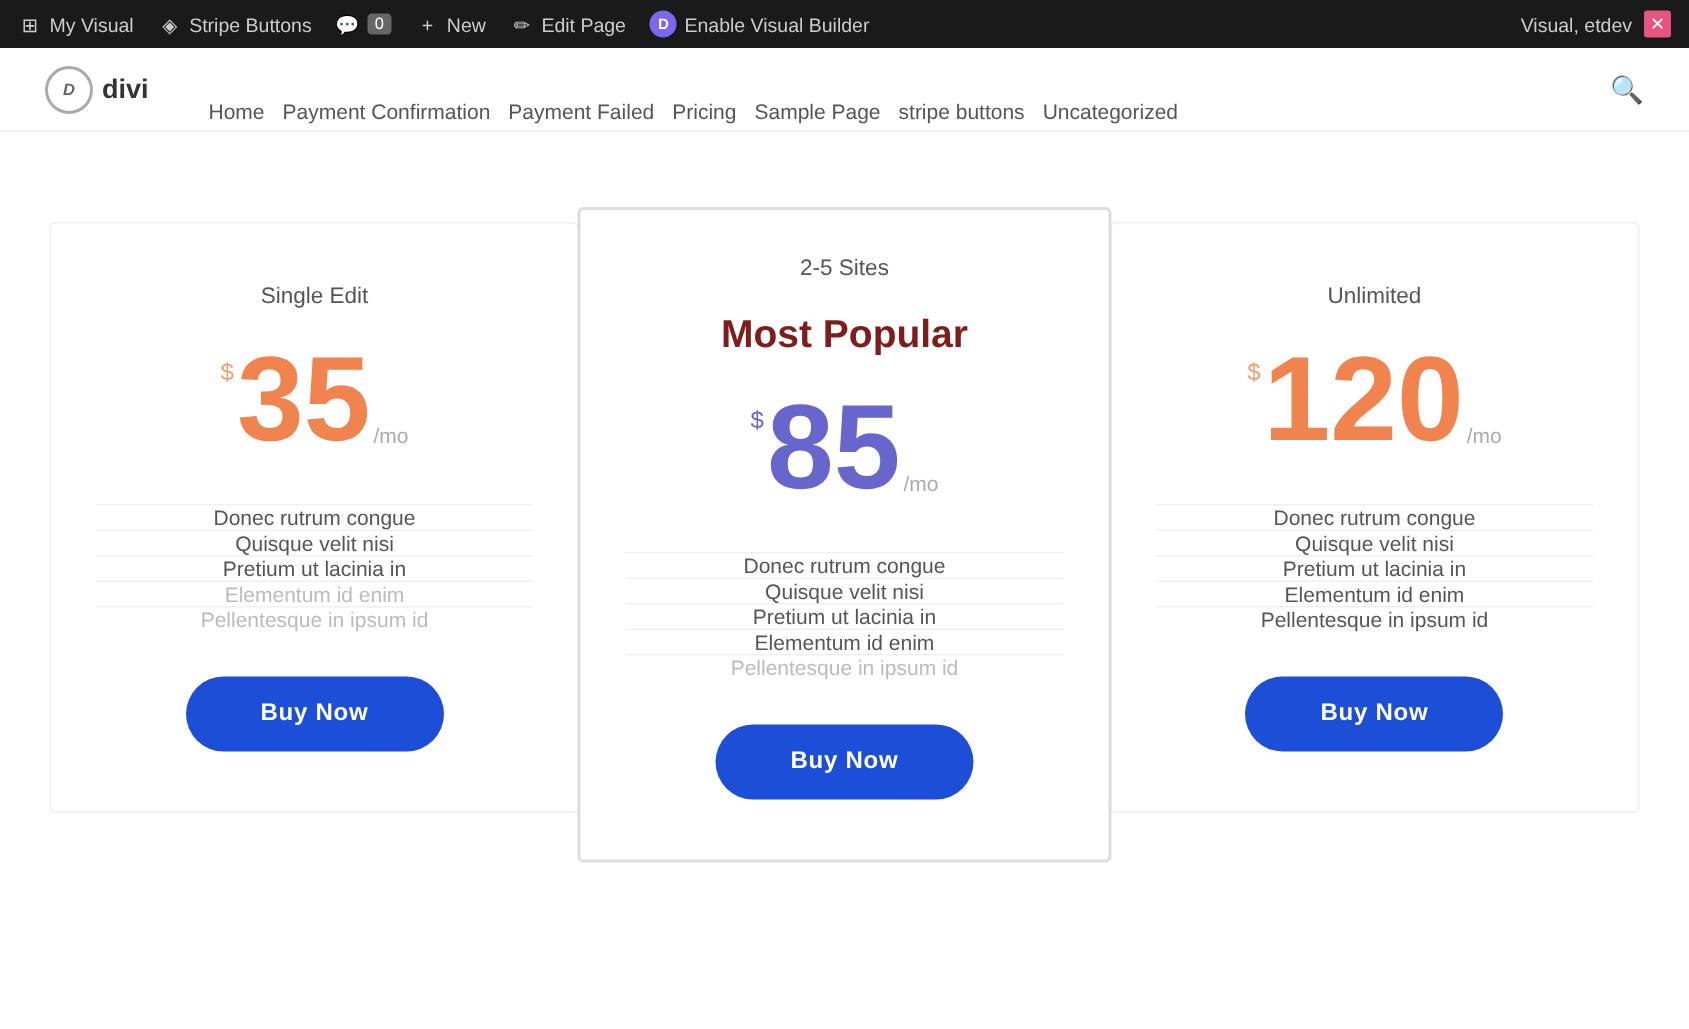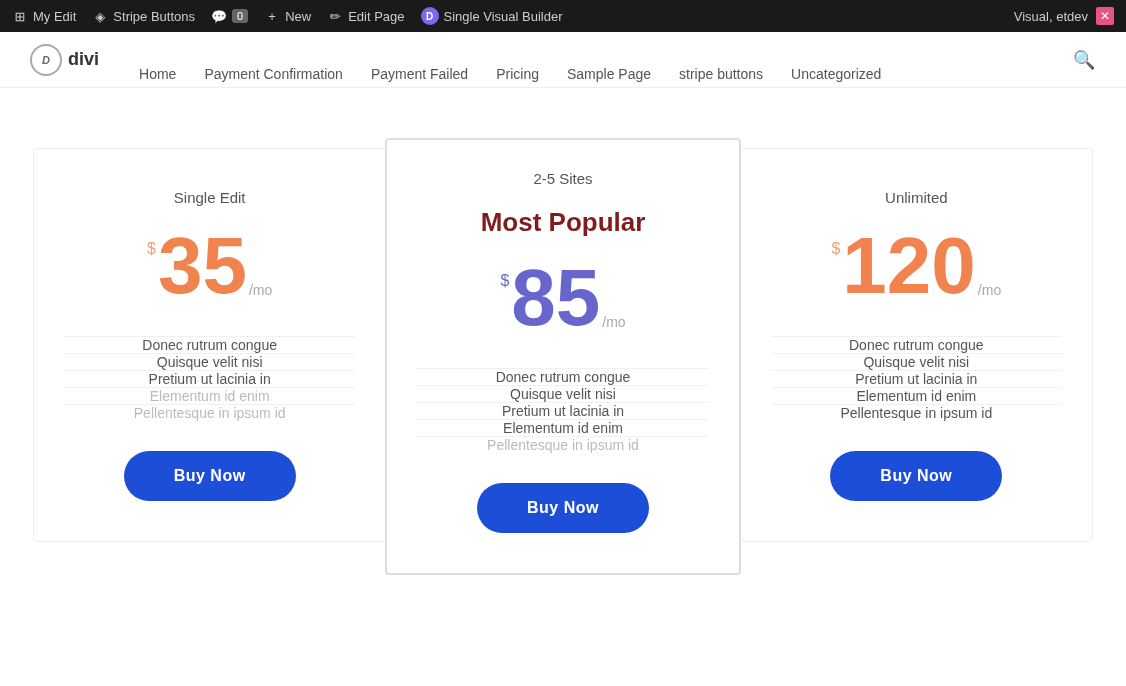--- a/index.html
+++ b/index.html
@@ -98,21 +98,21 @@
       display: flex;
       align-items: center;
       justify-content: center;
       font-size: 11px;
       color: #666;
       font-style: italic;
     }
     .nav-links {
       display: flex;
       align-items: flex-start;
-      gap: 28px;
+      gap: 12px;
       flex: 1;
       margin-top: 28px;
     }
     .nav-link {
       color: #555;
       text-decoration: none;
       font-size: 14px;
       cursor: pointer;
       white-space: nowrap;
     }
@@ -217,41 +217,41 @@
       cursor: pointer;
       letter-spacing: 0.5px;
     }
   </style>
 </head>
 <body>
 
 <div id="admin-bar">
   <div class="admin-bar-item">
     <span class="admin-bar-icon">⊞</span>
-    <span>My Edit</span>
+    <span>My Visual</span>
   </div>
   <div class="admin-bar-item">
     <span class="admin-bar-icon">◈</span>
     <span>Stripe Buttons</span>
   </div>
   <div class="admin-bar-item">
     <span class="admin-bar-icon">💬</span>
     <span class="comment-badge">0</span>
   </div>
   <div class="admin-bar-item">
     <span class="admin-bar-icon">+</span>
     <span>New</span>
   </div>
   <div class="admin-bar-item">
     <span class="admin-bar-icon">✏</span>
     <span>Edit Page</span>
   </div>
   <div class="admin-bar-item">
     <span class="divi-icon">D</span>
-    <span>Single Visual Builder</span>
+    <span>Enable Visual Builder</span>
   </div>
   <div class="admin-bar-right">
     <span class="howdy-text">Visual, etdev</span>
     <button class="close-btn">✕</button>
   </div>
 </div>
 
 <div id="nav-bar">
   <div class="site-logo">
     <div class="logo-circle">

